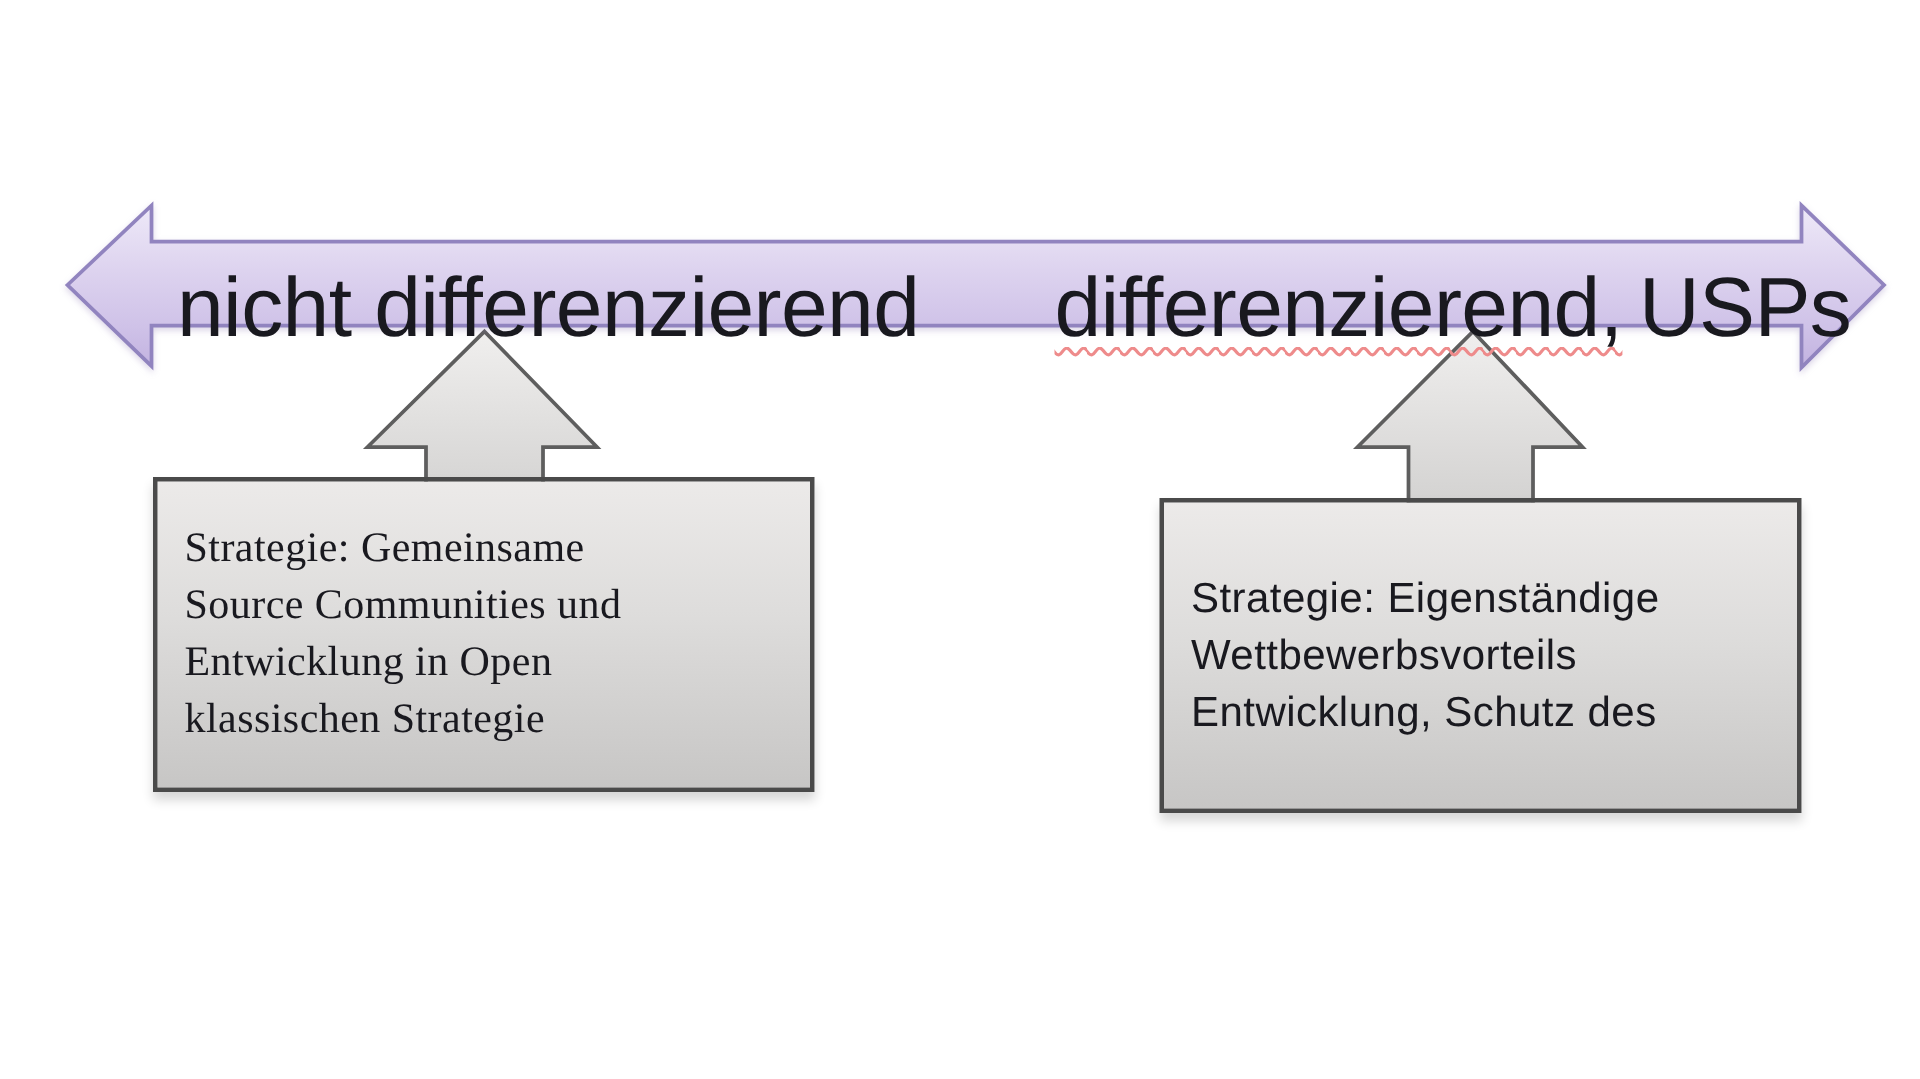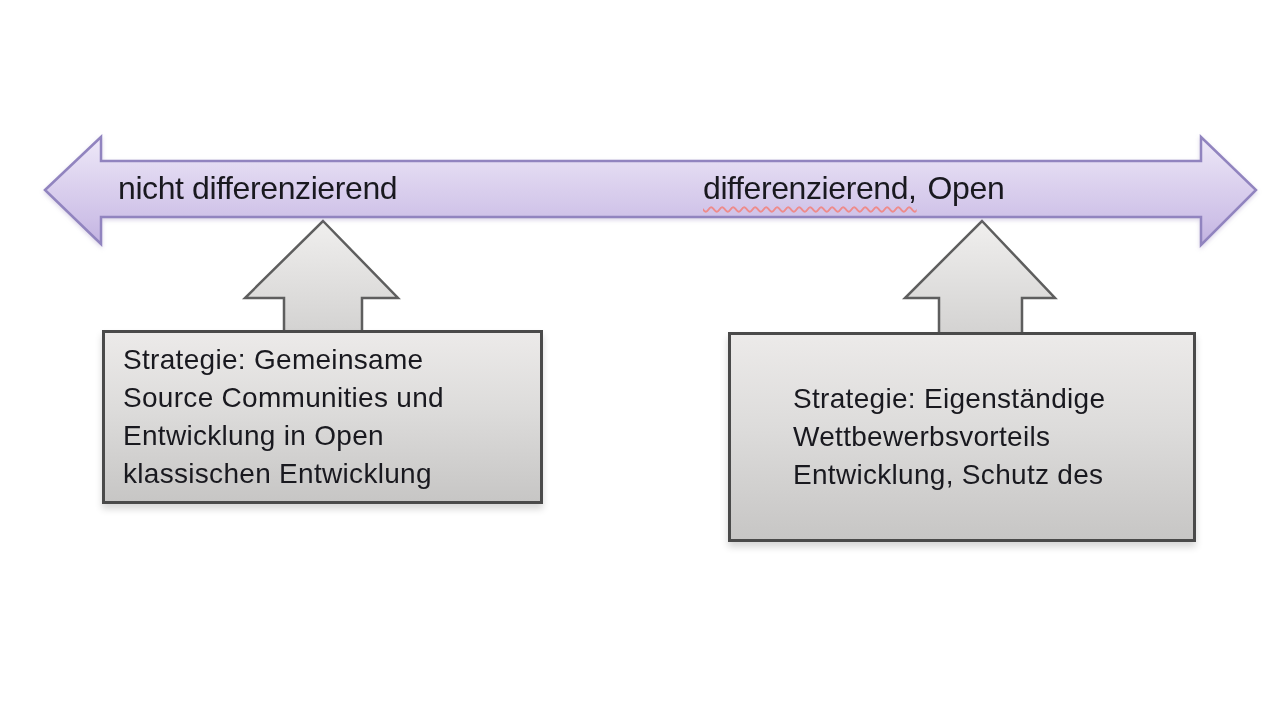--- a/index.html
+++ b/index.html
@@ -36,26 +36,26 @@
     stroke-linejoin: miter;
     filter: drop-shadow(0 2px 2px rgba(140, 120, 180, 0.30));
   }
   .block-arrow {
     stroke: var(--block_arrow_border, #5e5e5e);
     stroke-width: 2.5;
     stroke-linejoin: miter;
   }
   .axis-label {
     position: absolute;
-    top: 160px;
+    top: 176px;
     height: 57px;
     display: flex;
     align-items: center;
     z-index: 3;
-    font-size: 32px;
+    font-size: 56px;
     letter-spacing: -0.4px;
     white-space: nowrap;
     color: var(--text_color, #19191f);
   }
   .axis-label.left  { left: 118px; }
   .axis-label.right { left: 703px; }
   .squiggle {
     text-decoration-line: underline;
     text-decoration-style: wavy;
     text-decoration-color: var(--spellcheck_underline, #ee8b8b);
@@ -69,22 +69,22 @@
     z-index: 2;
     background: linear-gradient(180deg,
       var(--box_fill_top, #eceae9) 0%,
       #dddcdb 45%,
       var(--box_fill_bottom, #c7c6c5) 100%);
     border: 3px solid var(--box_border, #4a4a4a);
     box-shadow: 0 5px 7px rgba(0,0,0,0.16);
     display: flex;
     align-items: center;
   }
-  .strategy-box.left  { left: 102px; top: 330px; width: 441px; height: 174px; }
-  .strategy-box.right { left: 728px; top: 332px; width: 468px; height: 210px; padding-left: 44px; }
+  .strategy-box.left  { left: 102px; top: 318px; width: 441px; height: 210px; font-family: Liberation Serif, serif; }
+  .strategy-box.right { left: 773px; top: 332px; width: 428px; height: 210px; }
   .box-text {
     padding-left: 18px;
     padding-right: 8px;
     font-size: 28px;
     line-height: 38px;
     letter-spacing: 0.3px;
     color: var(--text_color, #19191f);
   }
 </style>
 </head>
@@ -110,29 +110,29 @@
 
     <path class="block-arrow" fill="url(#grayGrad)" d="M 982 221 L 1055 298 L 1022 298 L 1022 336 L 939 336 L 939 298 L 905 298 Z"></path>
 
     <path class="axis-shape" fill="url(#lavGrad)" d="M 45 190 L 101 137 L 101 161 L 1201 161 L 1201 137 L 1256 190 L 1201 245 L 1201 217 L 101 217 L 101 244 Z"></path>
   </svg>
 
   <div class="axis-label left">nicht differenzierend</div>
 
   <div class="axis-label right">
     <span class="squiggle">differenzierend,</span>
-      <span class="suffix">Open</span>
+      <span class="suffix">USPs</span>
   </div>
 
   <div class="strategy-box left">
     <div class="box-text">
       <div>Strategie: Gemeinsame</div>
       <div>Source Communities und</div>
       <div>Entwicklung in Open</div>
-      <div>klassischen Entwicklung</div>
+      <div>klassischen Strategie</div>
     </div>
   </div>
 
   <div class="strategy-box right">
     <div class="box-text">
       <div>Strategie: Eigenständige</div>
       <div>Wettbewerbsvorteils</div>
       <div>Entwicklung, Schutz des</div>
     </div>
   </div>

